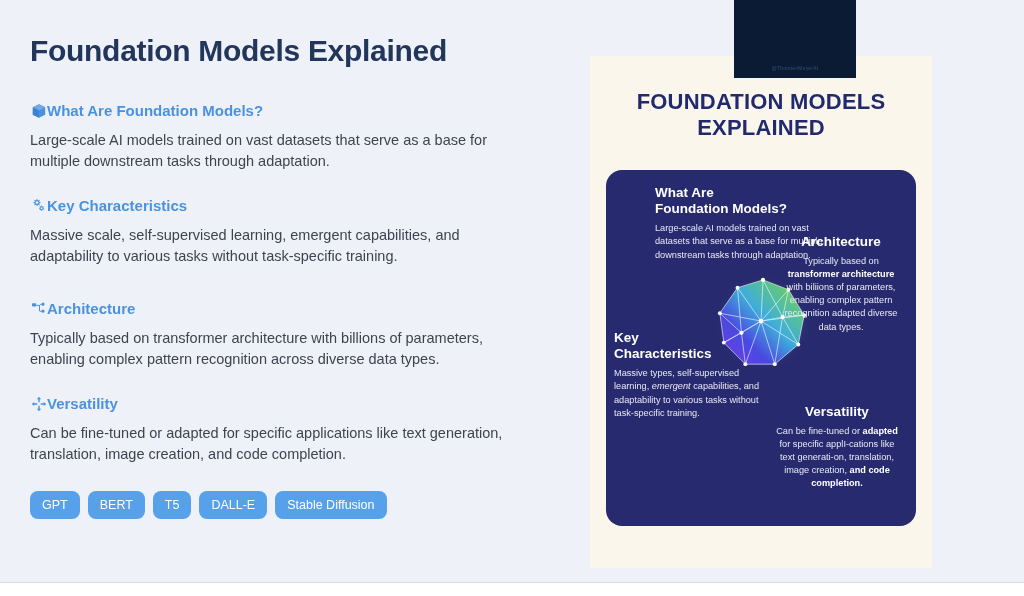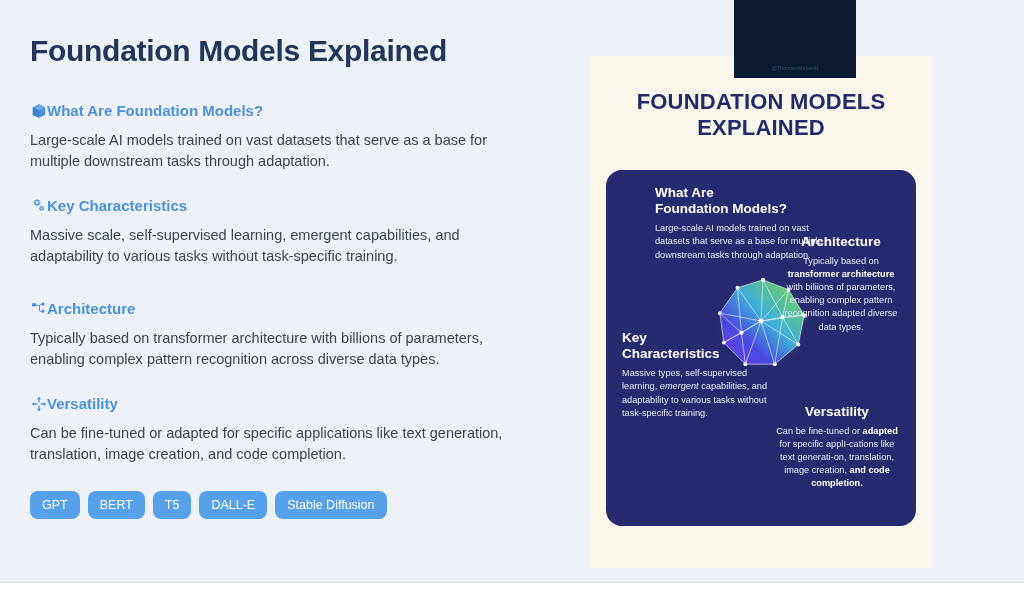--- a/index.html
+++ b/index.html
@@ -117,21 +117,21 @@
   }
   .nc-p {
     font-size: 9.2px;
     line-height: 1.42;
     color: #e8e9f5;
   }
   .nc-p b { font-weight: bold; color: #ffffff; }
   .nc-p i { font-style: italic; }
 
   .blk-what { left: 16px; top: 15px; width: 170px; margin-left: 33px; }
-  .blk-key  { left: 16px; top: 160px; width: 152px; }
+  .blk-key  { left: 8px; top: 160px; width: 152px; }
   .blk-arch { right: 14px; top: 64px; width: 122px; text-align: center; }
   .blk-vers { right: 14px; top: 234px; width: 130px; text-align: center; }
   .blk-arch .nc-h, .blk-vers .nc-h { text-align: center; }
 
   
   .logo-badge {
     position: absolute;
     right: 0; top: 0;
     width: 122px; height: 78px;
     background: #0b1b33;

